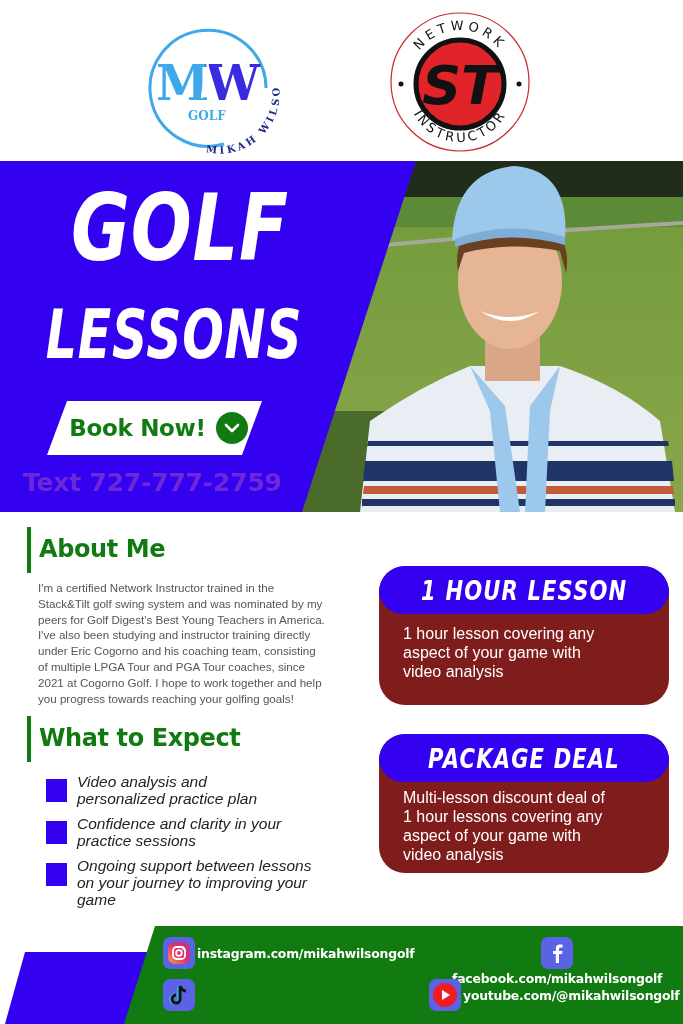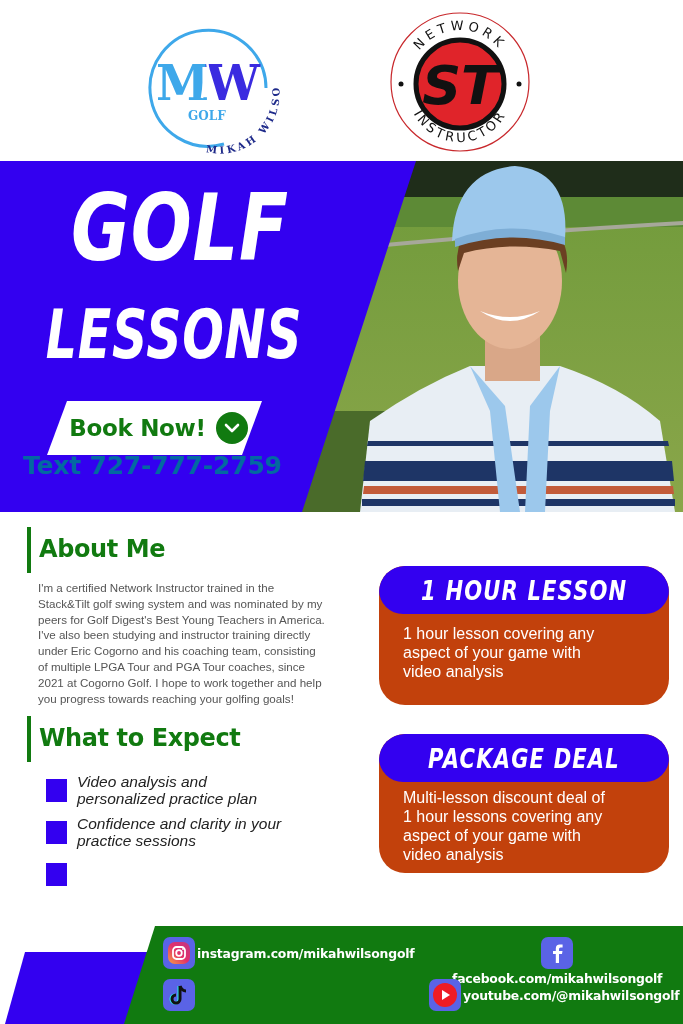--- a/index.html
+++ b/index.html
@@ -36,21 +36,21 @@
     display: flex; align-items: center; justify-content: center; gap: 10px;
     padding-left: 8px;
     cursor: pointer;
   }
   .book-label { color: #117a10; font-weight: bold; font-size: 23px; font-family: "DejaVu Sans", sans-serif; letter-spacing: -0.3px; }
   .book-check {
     width: 32px; height: 32px; border-radius: 50%; background: #117a10;
     display: flex; align-items: center; justify-content: center;
   }
   .text-phone {
-    position: absolute; left: 23px; top: 290px; color: #0369a1;
+    position: absolute; left: 23px; top: 307px; color: #6d28d9;
     font-weight: bold; font-size: 25px; font-family: "DejaVu Sans", sans-serif; letter-spacing: -0.2px;
   }
 
   
   .section-head {
     left: 27px; border-left: 4px solid #117a10; padding-left: 8px;
     color: #117a10; font-weight: bold; font-size: 24px; font-family: "DejaVu Sans", sans-serif;
     line-height: 44px; height: 46px; letter-spacing: -0.4px;
   }
   .about-head { top: 527px; }
@@ -65,21 +65,21 @@
   .expect-item { display: flex; align-items: flex-start; margin-bottom: 8px; }
   .bullet-sq { width: 21px; height: 23px; background: #3300f0; margin-top: 6px; flex-shrink: 0; }
   .expect-text {
     margin-left: 10px; color: #222222; font-size: 15.5px; line-height: 17px;
     font-family: "Liberation Sans", sans-serif;
   }
 
   
   .card {
     left: 379px; width: 290px; border-radius: 26px; overflow: hidden;
-    background: #c2410c;
+    background: #7f1d1d;
   }
   .card-1 { top: 566px; height: 139px; }
   .card-2 { top: 734px; height: 139px; }
   .card-head {
     background: #3300f0; height: 48px; border-radius: 26px;
     display: flex; align-items: center; justify-content: center;
   }
   .card-title {
     color: #ffffff; font-weight: bold; font-style: italic; font-size: 27px;
     font-family: "DejaVu Sans", sans-serif; letter-spacing: 1.5px;
@@ -224,20 +224,25 @@
   </li>
   <li class="expect-item">
     <span class="bullet-sq"></span>
     <span class="expect-text">
       <span style="display:block">Confidence and clarity in your</span>
       <span style="display:block">practice sessions</span>
     </span>
   </li>
   <li class="expect-item">
     <span class="bullet-sq"></span>
+    <span class="expect-text">
+      <span style="display:block">Ongoing support between lessons</span>
+      <span style="display:block">on your journey to improving your</span>
+      <span style="display:block">game</span>
+    </span>
   </li>
 </ul>
 
 <div class="abs card card-1">
   <div class="card-head">
     <span class="card-title">1 HOUR LESSON</span>
   </div>
   <div class="card-body">
     <div>1 hour lesson covering any</div>
     <div>aspect of your game with</div>

